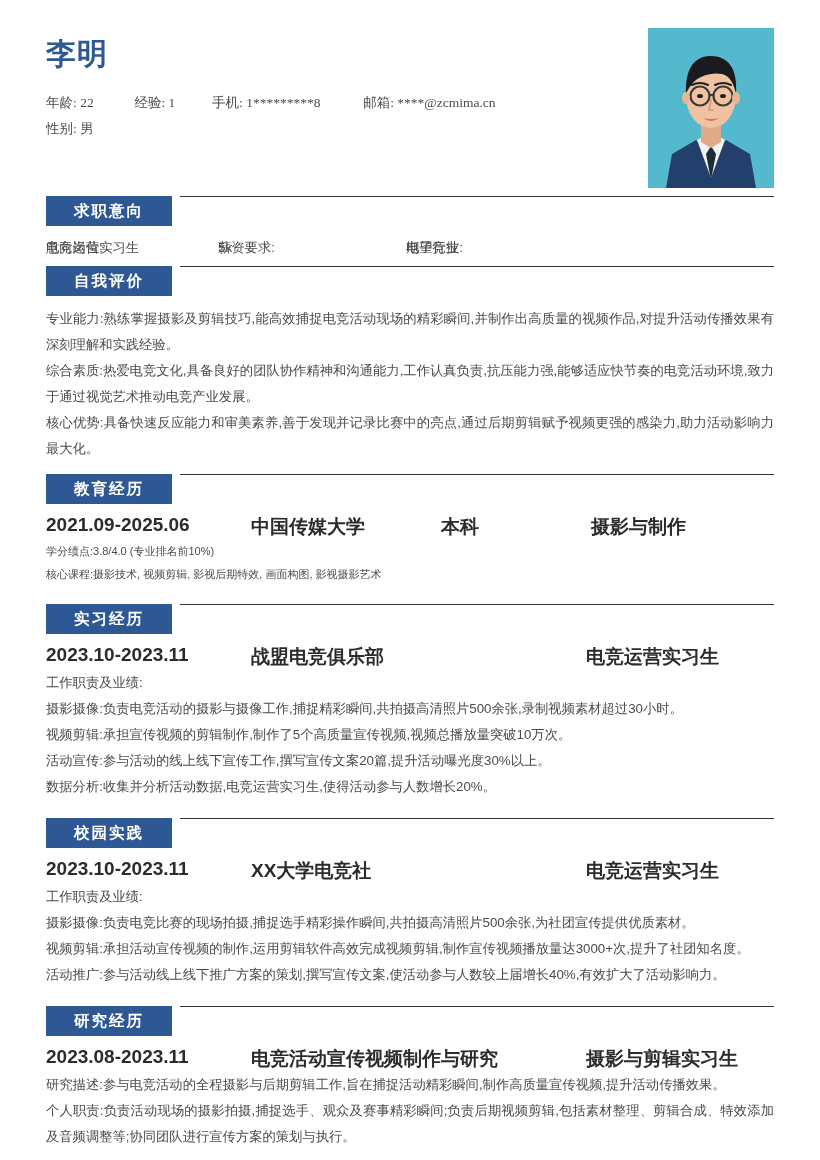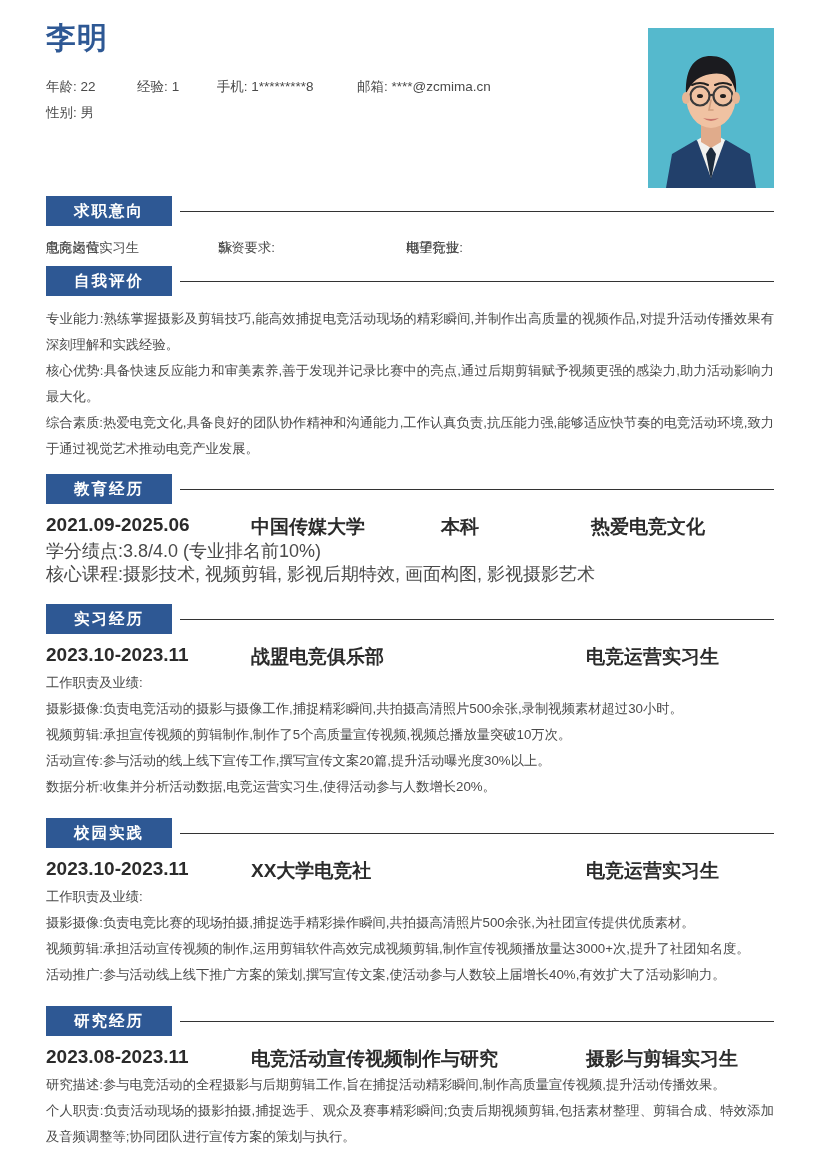--- a/index.html
+++ b/index.html
@@ -14,21 +14,22 @@
     position: relative;
     width: 820px; height: 1160px;
     background: #ffffff;
     padding: 0 46px;
   }
 
   
   .header {
     position: relative;
     height: 192px;
-    padding-top: 20px;
+    padding-top: 36px;
+    font-family: Liberation Serif, serif;
   }
   .name {
     font-size: 30px;
     font-weight: bold;
     color: #2e5894;
     letter-spacing: 1px;
     line-height: 1.2;
     margin-bottom: 18px;
   }
   .info-line {
@@ -49,21 +50,21 @@
     background: linear-gradient(180deg, #5ec0d3 0%, #55b9cd 100%);
     overflow: hidden;
   }
   .photo svg { display: block; width: 126px; height: 160px; }
 
   
   .section { margin-top: 4px; }
   .sec-head {
     position: relative;
     display: flex;
-    align-items: center;
+    align-items: flex-start;
     height: 30px;
     margin-bottom: 10px;
   }
   .sec-chip {
     background: #2e5894;
     color: #ffffff;
     font-size: 15.5px;
     font-weight: bold;
     letter-spacing: 2px;
     height: 30px;
@@ -97,21 +98,21 @@
     margin-bottom: 2px;
   }
   .entry-row span { position: absolute; top: 0; white-space: nowrap; }
   .c1 { left: 0; }
   .c2 { left: 205px; }
   .c3 { left: 395px; }
   .c4 { left: 545px; }
   .c-right { left: 540px; }
 
   .meta-line {
-    font-size: 18px;
+    font-size: 11px;
     line-height: 23px;
     color: #4a4a4a;
   }
 
   .intent-row {
     font-size: 13.3px;
     color: #4a4a4a;
     line-height: 24px;
     position: relative;
     height: 26px;
@@ -208,36 +209,36 @@
       </span>
     </div>
   </div>
 
   <div class="section">
     <div class="sec-head">
       <div class="sec-chip">自我评价</div>
       <div class="sec-rule"></div>
     </div>
     <div class="para">专业能力:熟练掌握摄影及剪辑技巧,能高效捕捉电竞活动现场的精彩瞬间,并制作出高质量的视频作品,对提升活动传播效果有深刻理解和实践经验。</div>
+    <div class="para">综合素质:热爱电竞文化,具备良好的团队协作精神和沟通能力,工作认真负责,抗压能力强,能够适应快节奏的电竞活动环境,致力于通过视觉艺术推动电竞产业发展。</div>
     <div class="para">核心优势:具备快速反应能力和审美素养,善于发现并记录比赛中的亮点,通过后期剪辑赋予视频更强的感染力,助力活动影响力最大化。</div>
-    <div class="para">综合素质:热爱电竞文化,具备良好的团队协作精神和沟通能力,工作认真负责,抗压能力强,能够适应快节奏的电竞活动环境,致力于通过视觉艺术推动电竞产业发展。</div>
   </div>
 
   <div class="sec-gap-sm"></div>
 
   <div class="section">
     <div class="sec-head">
       <div class="sec-chip">教育经历</div>
       <div class="sec-rule"></div>
     </div>
     <div class="entry-row">
       <span class="c1">2021.09-2025.06</span>
       <span class="c2">中国传媒大学</span>
       <span class="c3">本科</span>
-      <span class="c4">热爱电竞文化</span>
+      <span class="c4">摄影与制作</span>
     </div>
     <div class="meta-line">学分绩点:3.8/4.0 (专业排名前10%)</div>
     <div class="meta-line">核心课程:摄影技术, 视频剪辑, 影视后期特效, 画面构图, 影视摄影艺术</div>
   </div>
 
   <div class="sec-gap"></div>
 
   <div class="section">
     <div class="sec-head">
       <div class="sec-chip">实习经历</div>

